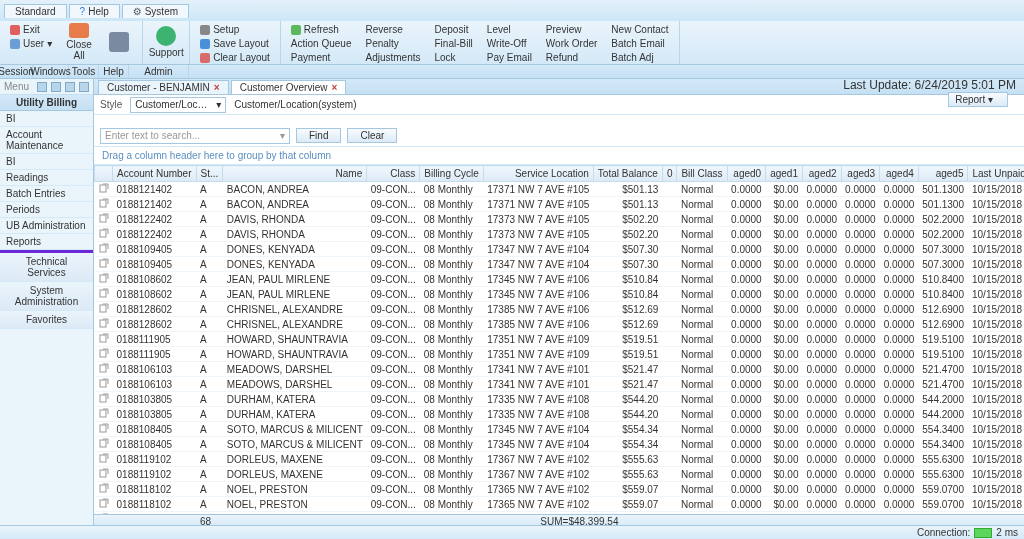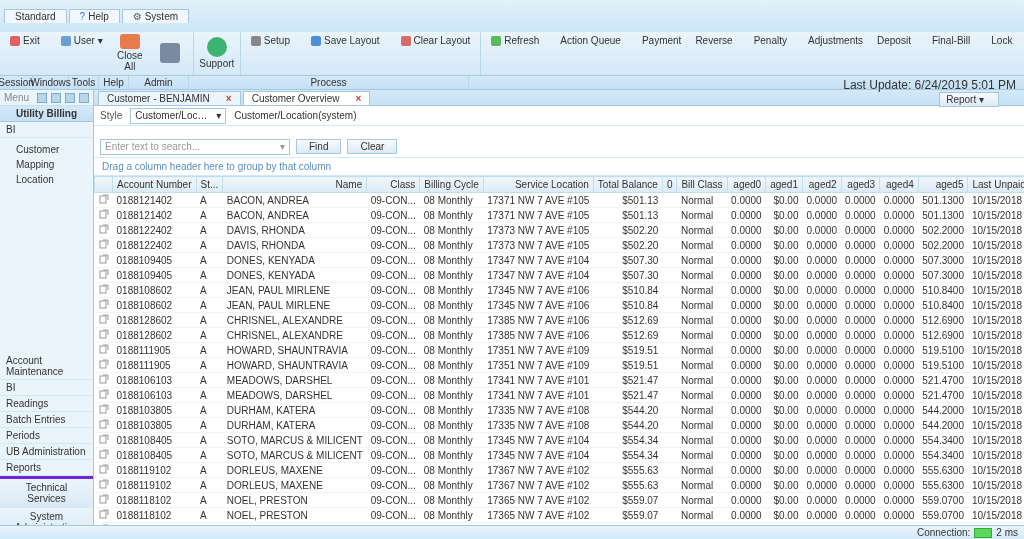--- a/index.html
+++ b/index.html
@@ -1,47 +1,47 @@
 <!DOCTYPE html>
 <html><head>
 <meta charset="utf-8">
 <style>
 * { margin:0; padding:0; box-sizing:border-box; font-family:Tahoma,Arial,sans-serif; font-size:10px; }
 body { background:#dff0fa; color:#333; overflow:hidden; width:1024px; height:539px; }
-.top-tabs { height:32px; background:linear-gradient(#e3f1fa,#cce6f7); display:flex; align-items:center; padding-left:4px; }
+.top-tabs { height:21px; background:linear-gradient(#e3f1fa,#cce6f7); display:flex; align-items:center; padding-left:4px; }
 .top-tab { padding:1px 10px; background:#f0f7fd; border:1px solid #a5c8e0; border-bottom:none; margin-right:2px; display:flex; align-items:center; gap:3px; }
 .ribbon { height:44px; background:linear-gradient(#eaf4fb,#d4e9f8); border-bottom:1px solid #a5c8e0; display:flex; }
 .ribbon-grp { border-right:1px solid #b8d6ea; padding:2px 6px; display:flex; gap:6px; align-items:flex-start; }
 .ribbon-big { display:flex; flex-direction:column; align-items:center; justify-content:center; width:34px; height:38px; cursor:pointer; }
 .ribbon-icon { width:20px; height:20px; border-radius:3px; margin-bottom:1px; }
-.ribbon-col { display:flex; flex-direction:row; gap:13px; }
+.ribbon-col { display:flex; flex-direction:column; gap:1px; }
 .ribbon-item { padding:1px 4px; cursor:pointer; white-space:nowrap; display:flex; align-items:center; gap:3px; }
 .ribbon-dot { width:10px; height:10px; border-radius:2px; }
 .sec-row { height:14px; background:linear-gradient(#d4e9f8,#c5e0f4); display:flex; border-bottom:1px solid #a5c8e0; }
 .sec-cell { border-right:1px solid #b8d6ea; padding:0 8px; display:flex; align-items:center; justify-content:center; }
 .work { display:flex; height:465px; }
 .sidebar { width:120px; background:#eaf4fb; border-right:1px solid #a5c8e0; display:flex; flex-direction:column; }
 .menu-strip { height:16px; display:flex; align-items:center; gap:4px; padding:0 4px; border-bottom:1px solid #c5e0f4; }
 .mini { width:10px; height:10px; background:#b8d6ea; border:1px solid #7faac9; }
 .side-hdr { background:linear-gradient(#d4e9f8,#c5e0f4); padding:2px 6px; font-weight:bold; border-bottom:1px solid #a5c8e0; text-align:center; }
 .side-sec { padding:2px 6px; background:#eaf4fb; border-bottom:1px solid #d4e9f8; cursor:pointer; }
 .side-tree { flex:1; padding:4px 0 4px 16px; overflow:auto; }
 .side-tree div { padding:2px 0; cursor:pointer; }
 .side-bottom { border-top:3px solid #6d28d9; }
 .side-bottom div { padding:3px 6px; text-align:center; border-bottom:1px solid #d4e9f8; cursor:pointer; background:linear-gradient(#eaf4fb,#dceaf6);}
 .main { flex:1; display:flex; flex-direction:column; background:#fff; }
 .tabbar { height:16px; background:linear-gradient(#d4e9f8,#c5e0f4); display:flex; align-items:flex-end; padding-left:4px; border-bottom:1px solid #a5c8e0; }
-.tabbar .tab { padding:1px 8px; border:1px solid #a5c8e0; border-bottom:none; margin-right:2px; background:#eaf4fb; display:flex; align-items:center; gap:16px; cursor:pointer;}
+.tabbar .tab { padding:1px 8px; border:1px solid #a5c8e0; border-bottom:none; margin-right:2px; background:#eaf4fb; display:flex; align-items:center; gap:4px; cursor:pointer;}
 .tabbar .tab.active { background:#fff; }
 .closex { color:#c04040; font-weight:bold; }
 .stylebar { height:20px; display:flex; align-items:center; gap:8px; padding:2px 6px; border-bottom:1px solid #d4e9f8; }
 .stylebar label { color:#555; }
 .combo { border:1px solid #a5c8e0; background:#fff; padding:1px 4px; height:16px; display:flex; align-items:center; justify-content:space-between; gap:6px; }
 .last-upd { position:absolute; right:8px; top:78px; font-size:12px; }
-.report-btn { position:absolute; right:25px; top:92px; padding:1px 14px 1px 6px; border:1px solid #a5c8e0; background:linear-gradient(#f7fbff,#dceaf6); cursor:pointer; }
+.report-btn { position:absolute; right:16px; top:92px; padding:1px 14px 1px 6px; border:1px solid #a5c8e0; background:linear-gradient(#f7fbff,#dceaf6); cursor:pointer; }
 .searchbar { height:22px; display:flex; align-items:center; gap:6px; padding:2px 6px; border-bottom:1px solid #d4e9f8; margin-top:10px;}
 .searchbox { width:190px; height:16px; border:1px solid #a5c8e0; padding:1px 4px; color:#999; display:flex; align-items:center; justify-content:space-between;}
 .btn { padding:1px 12px; border:1px solid #a5c8e0; background:linear-gradient(#f7fbff,#dceaf6); cursor:pointer; }
 .group-hint { color:#5a8fc0; padding:3px 8px; }
 .grid-wrap { flex:1; overflow:auto; border-top:1px solid #d4e9f8; }
 table.grid { border-collapse:collapse; width:100%; }
 table.grid th { background:linear-gradient(#f0f7fd,#dceaf6); border:1px solid #c5dced; padding:2px 4px; font-weight:normal; text-align:right; white-space:nowrap; position:sticky; top:0;}
 table.grid td { border-bottom:1px solid #eef5fb; padding:1px 4px; white-space:nowrap; }
 .num { text-align:right; }
 .pager { height:14px; background:linear-gradient(#eaf4fb,#d4e9f8); border-top:1px solid #a5c8e0; display:flex; align-items:center; justify-content:center; font-size:10px;}
@@ -180,40 +180,34 @@
     </div>
   </div>
 </div>
 
 <div class="sec-row">
   <div class="sec-cell" style="width:33px">Session</div>
   <div class="sec-cell" style="width:36px">Windows</div>
   <div class="sec-cell" style="width:30px">Tools</div>
   <div class="sec-cell" style="width:30px">Help</div>
   <div class="sec-cell" style="width:60px">Admin</div>
-  <div class="sec-cell" style="flex:1;max-width:280px">Process</div>
 </div>
 
 <div class="work">
   <div class="sidebar">
     <div class="menu-strip">
       <span style="color:#888">Menu</span>
       <span style="flex:1"></span>
       <span class="mini"></span>
       <span class="mini"></span>
       <span class="mini"></span>
       <span class="mini"></span>
     </div>
     <div class="side-hdr">Utility Billing</div>
     <div class="side-sec">BI</div>
-    <div class="side-tree">
-      <div>Customer</div>
-      <div>Mapping</div>
-      <div>Location</div>
-    </div>
     <div>
       <div class="side-sec">Account Maintenance</div>
       <div class="side-sec">BI</div>
       <div class="side-sec">Readings</div>
       <div class="side-sec">Batch Entries</div>
       <div class="side-sec">Periods</div>
       <div class="side-sec">UB Administration</div>
       <div class="side-sec">Reports</div>
     </div>
     <div class="side-bottom">

